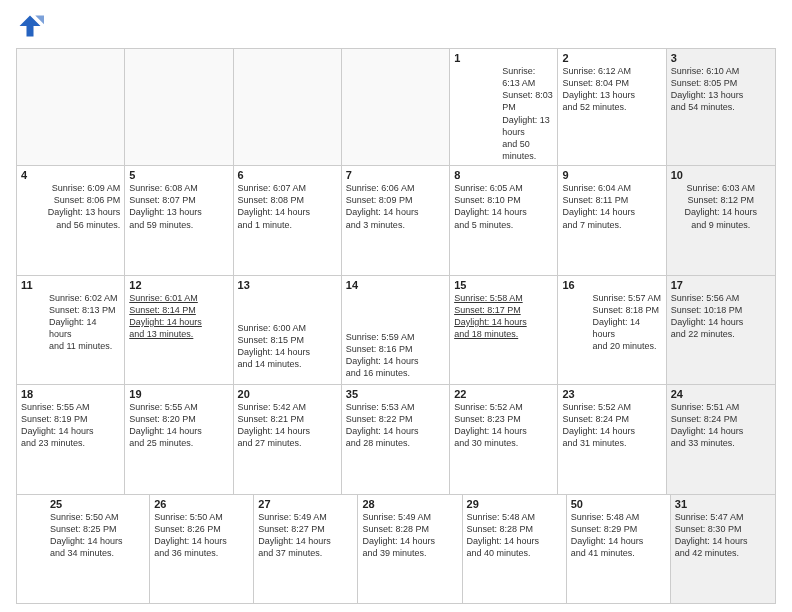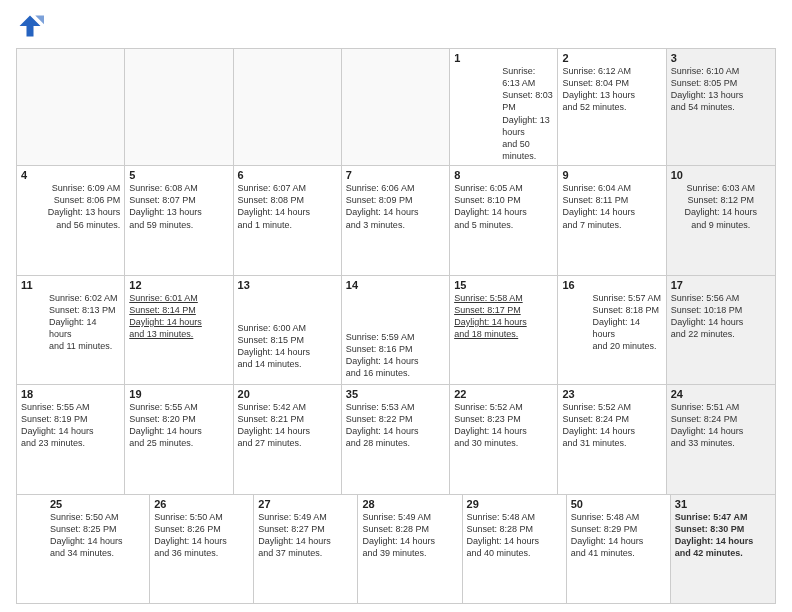--- a/index.html
+++ b/index.html
@@ -367,21 +367,21 @@
           </div>
           <div class="cal-cell">
             <div class="cell-date">50</div>
             <div class="cell-info" style="white-space: pre-line;">Sunrise: 5:48 AM
 Sunset: 8:29 PM
 Daylight: 14 hours
 and 41 minutes.</div>
           </div>
           <div class="cal-cell saturday">
             <div class="cell-date">31</div>
-            <div class="cell-info" style="white-space: pre-line; font-weight: bold;">Sunrise: 5:47 AM
+            <div class="cell-info" style="white-space: pre-line;">Sunrise: 5:47 AM
 Sunset: 8:30 PM
 Daylight: 14 hours
 and 42 minutes.</div>
           </div>
         </div>
       </div>
   </div>
 </div>
 
 </body></html>

